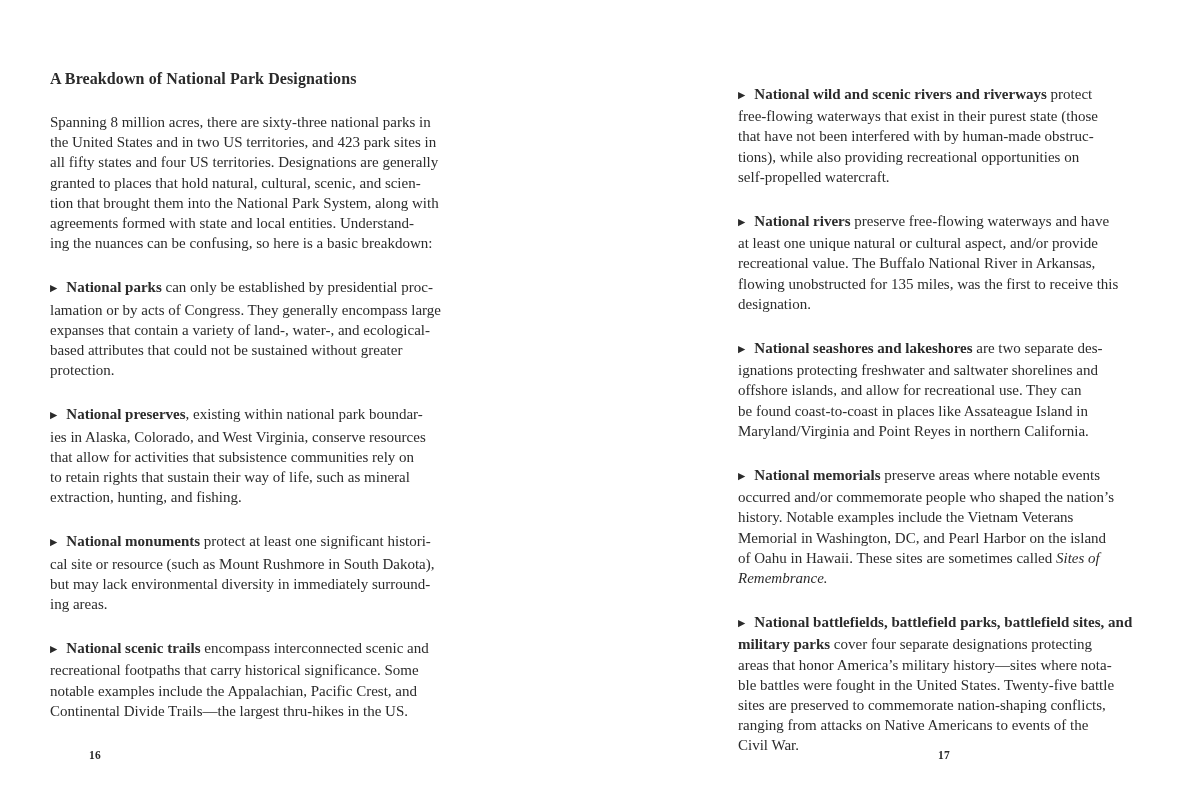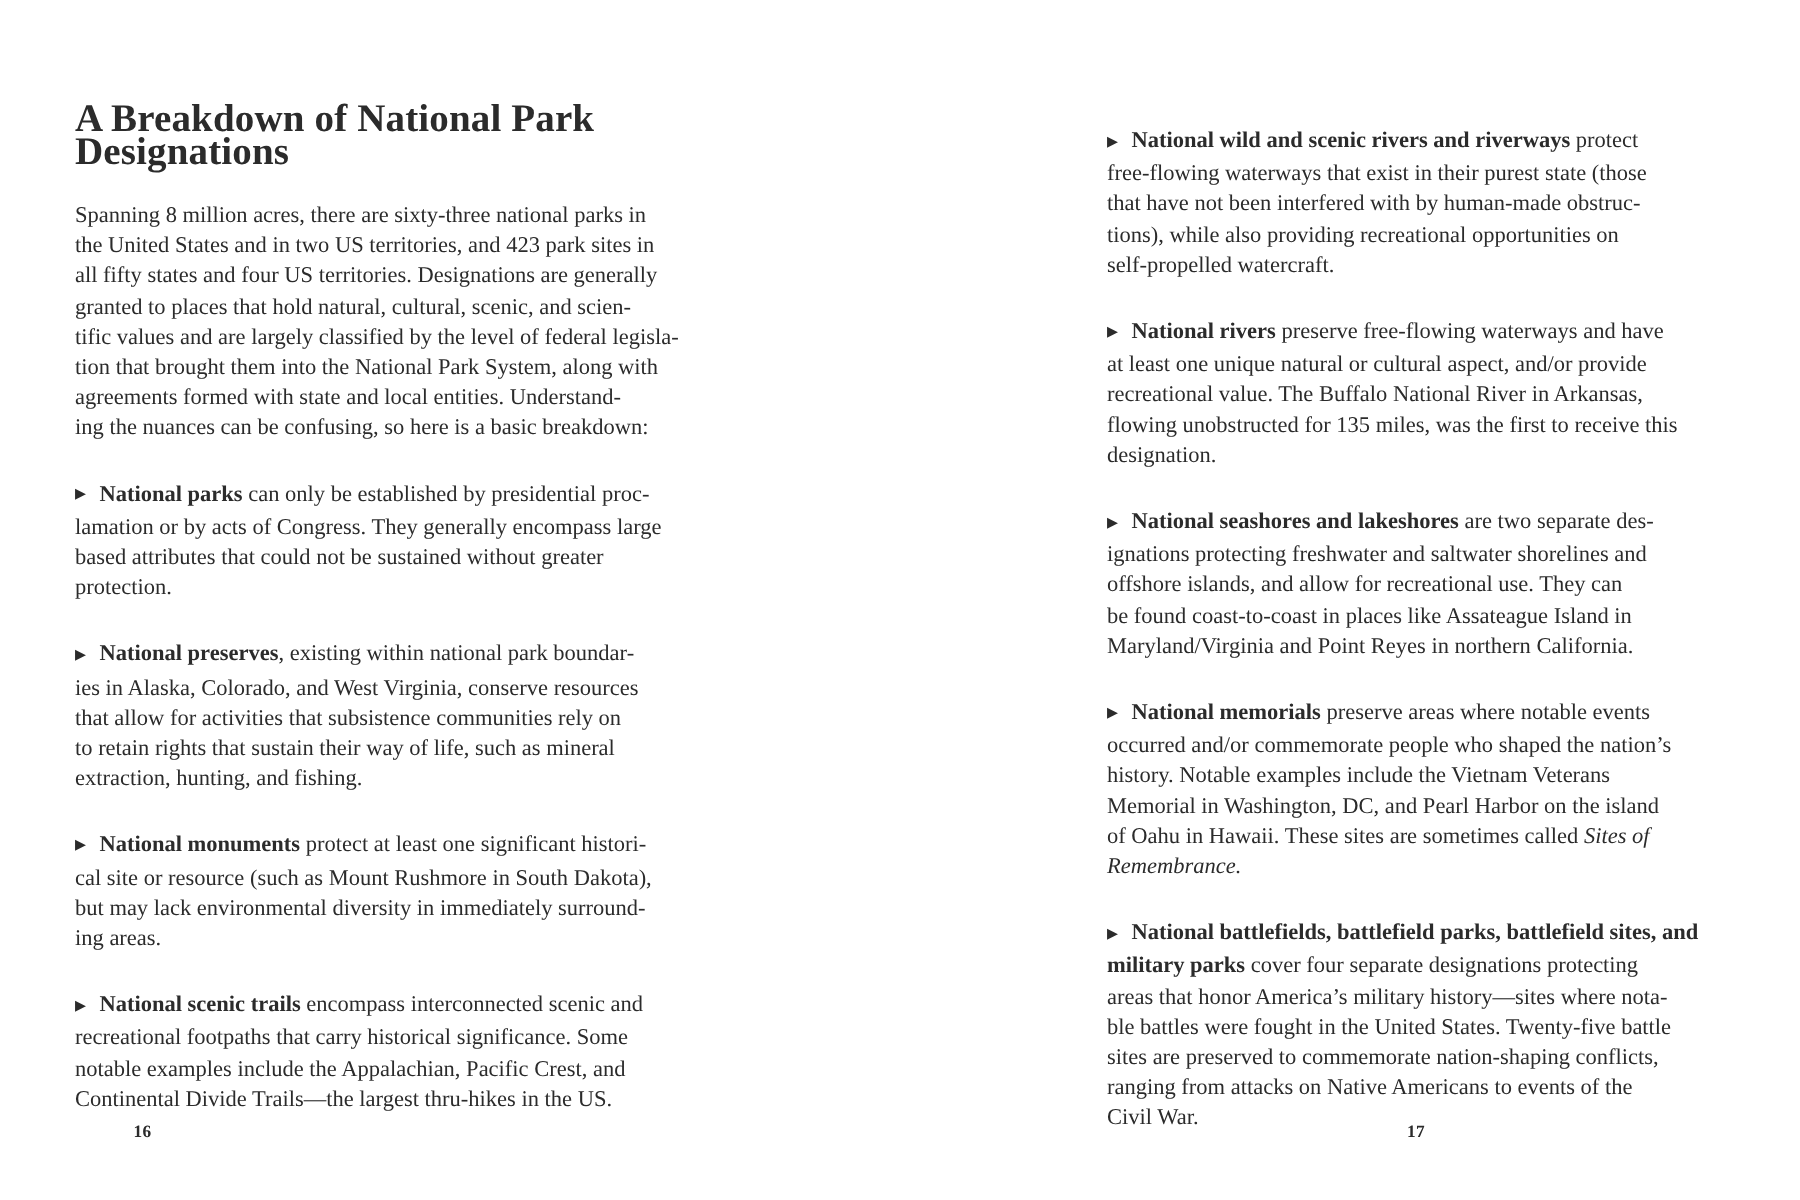--- a/index.html
+++ b/index.html
@@ -6,21 +6,21 @@
   body {
     width: 1200px; height: 800px; position: relative;
     background: #ffffff; color: #2b2b2b;
     font-family: "Liberation Serif", "DejaVu Serif", serif;
     overflow: hidden;
   }
   .page { position: absolute; top: 68px; width: 412px; }
   #page-left  { left: 50px; }
   #page-right { left: 738px; }
   .title {
-    font-size: 26px; line-height: 22px; font-weight: bold;
+    font-size: 16px; line-height: 22px; font-weight: bold;
     margin: 0 0 22px 0; letter-spacing: 0.1px;
   }
   .content .para { margin: 24px 0 0 0; }
   .content .para:first-child { margin-top: 16px; }
   .line { font-size: 15px; line-height: 20.2px; white-space: nowrap; }
   .seg-b { font-weight: bold; }
   .seg-i { font-style: italic; margin-top: 48px; }
   .marker {
     display: inline-block; font-size: 9.5px; margin-right: 9px;
     position: relative; top: -1.5px;
@@ -36,28 +36,28 @@
 <body>
 
 <div class="page" id="page-left">
   <h1 class="title">A Breakdown of National Park Designations</h1>
   <div class="content" id="left-content">
       <div class="para">
         <div class="line"><span>Spanning 8 million acres, there are sixty-three national parks in</span></div>
         <div class="line"><span>the United States and in two US territories, and 423 park sites in</span></div>
         <div class="line"><span>all fifty states and four US territories. Designations are generally</span></div>
         <div class="line"><span>granted to places that hold natural, cultural, scenic, and scien-</span></div>
-        <div class="line"><span>tific values and are largely classified by the level of federal legisla-</span></div>
         <div class="line"><span>tion that brought them into the National Park System, along with</span></div>
         <div class="line"><span>agreements formed with state and local entities. Understand-</span></div>
         <div class="line"><span>ing the nuances can be confusing, so here is a basic breakdown:</span></div>
       </div>
       <div class="para">
         <div class="line"><span class="marker">▶</span><span class="seg-b">National parks</span><span> can only be established by presidential proc-</span></div>
         <div class="line"><span>lamation or by acts of Congress. They generally encompass large</span></div>
+        <div class="line"><span>expanses that contain a variety of land-, water-, and ecological-</span></div>
         <div class="line"><span>based attributes that could not be sustained without greater</span></div>
         <div class="line"><span>protection.</span></div>
       </div>
       <div class="para">
         <div class="line"><span class="marker">▶</span><span class="seg-b">National preserves</span><span>, existing within national park boundar-</span></div>
         <div class="line"><span>ies in Alaska, Colorado, and West Virginia, conserve resources</span></div>
         <div class="line"><span>that allow for activities that subsistence communities rely on</span></div>
         <div class="line"><span>to retain rights that sustain their way of life, such as mineral</span></div>
         <div class="line"><span>extraction, hunting, and fishing.</span></div>
       </div>

